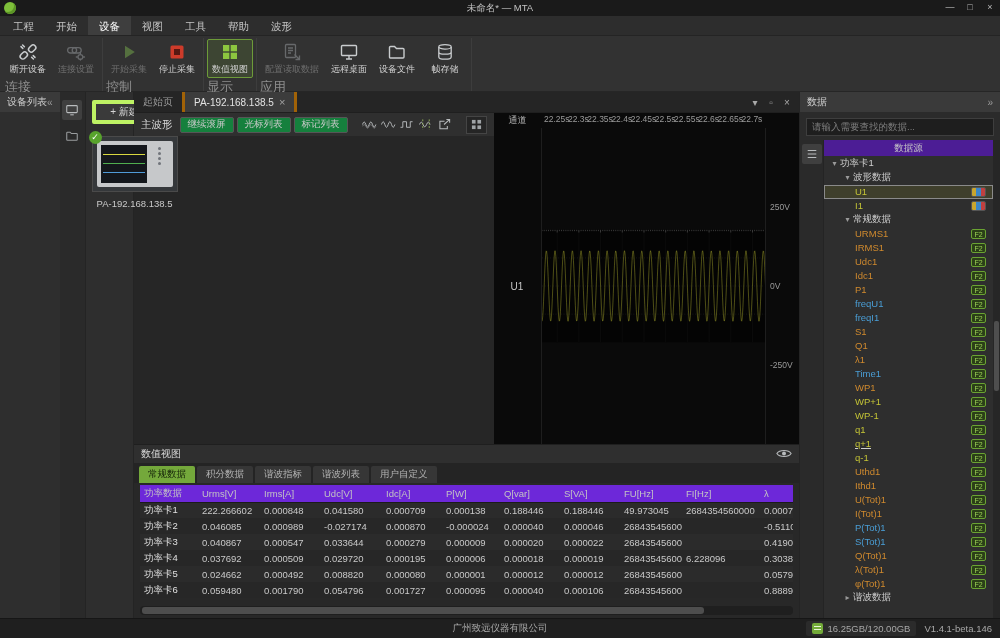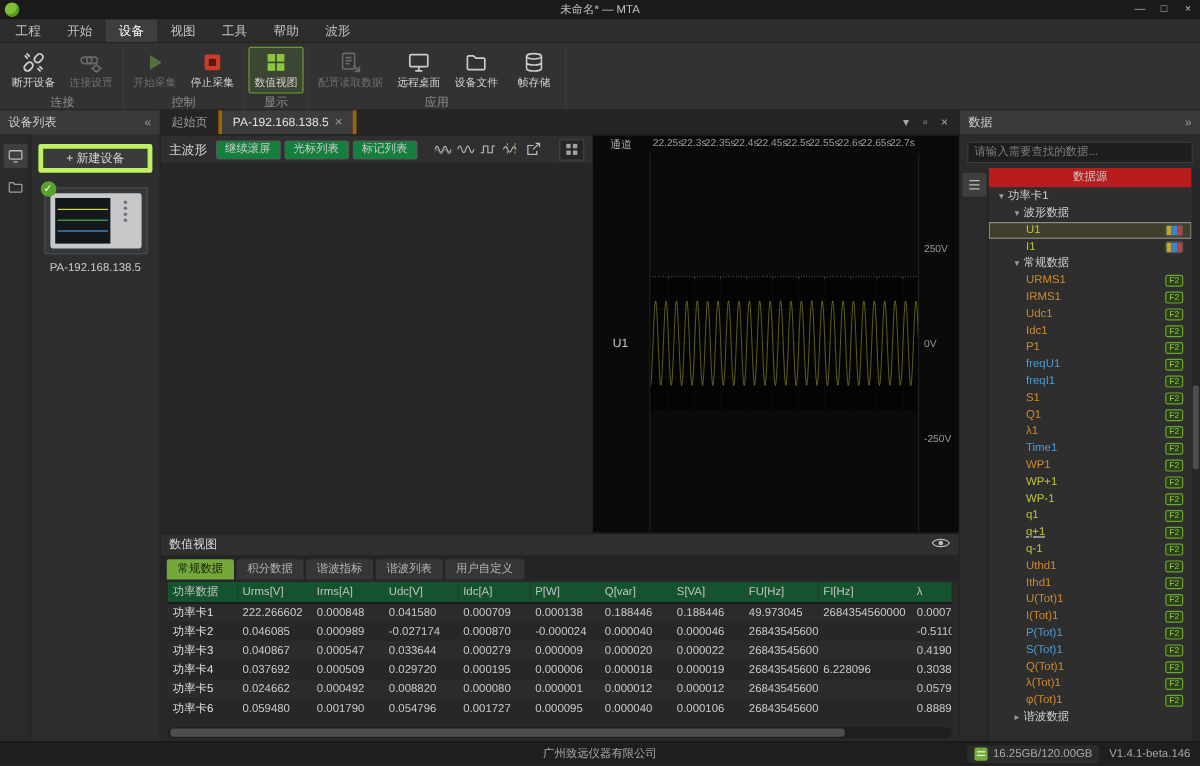--- a/index.html
+++ b/index.html
@@ -22,30 +22,30 @@
 
   
   .ribbon{height:56px;background:#323232;display:flex;padding:2px 2px 0 2px;border-bottom:1px solid #262626}
   .rgroup{display:flex;flex-direction:column;border-right:1px solid #3d3d3d;padding:0 3px}
   .rbtns{flex:1;display:flex;align-items:flex-start;gap:2px;padding-top:1px}
   .rbtn{min-width:46px;padding:2px 4px 1px;display:flex;flex-direction:column;align-items:center;border-radius:2px;border:1px solid transparent}
   .rbtn .ricon{width:20px;height:20px;display:flex;align-items:center;justify-content:center}
   .rlabel{font-size:9px;color:#d2d2d2;white-space:nowrap;margin-top:1px}
   .rbtn.dis .rlabel{color:#6e6e6e}
   .rbtn.act{background:rgba(140,198,63,.13);border-color:#6d9b39}
-  .rgname{height:13px;text-align:center;font-size:10px;color:#8e8e8e}
+  .rgname{height:13px;text-align:left;font-size:13px;color:#8e8e8e}
 
   
   .main{flex:1;display:flex;min-height:0}
   .panel-header{height:20px;background:#3a3a3a;display:flex;align-items:center;justify-content:space-between;
     padding:0 7px;font-size:10px;color:#cdcdcd;flex:none}
   .ph-glyph{color:#9a9a9a;font-size:10px}
 
   
-  .left-area{width:134px;display:flex;flex-direction:column;background:#2e2e2e;border-right:1px solid #242424}
+  .left-area{width:134px;display:flex;flex-direction:row;background:#2e2e2e;border-right:1px solid #242424}
   .left-body{flex:1;display:flex;min-height:0}
   .left-strip{width:26px;background:#2a2a2a;border-right:1px solid #242424;display:flex;flex-direction:column;align-items:center;padding-top:8px;gap:6px}
   .strip-btn{width:20px;height:20px;display:flex;align-items:center;justify-content:center;border-radius:2px}
   .strip-btn.sel{background:#3f3f3f}
   .device-list{flex:1;padding:8px 6px;display:flex;flex-direction:column;align-items:center}
   .new-device-btn{width:100%;height:24px;background:#3a3a3a;border:4px solid #bef264;color:#d5d5d5;font-size:10px;border-radius:2px}
   .device-card{margin-top:12px;position:relative;display:flex;flex-direction:column;align-items:center}
   .check-badge{position:absolute;left:-3px;top:-5px;width:13px;height:13px;border-radius:50%;background:#58a32c;
     color:#fff;font-size:9px;line-height:13px;text-align:center;z-index:2}
   .thumb-box{width:86px;height:56px;background:#35383b;border:1px solid #4a4a4a;display:flex;align-items:center;justify-content:center}
@@ -91,37 +91,37 @@
   .ytick{position:absolute;left:4px;transform:translateY(-50%);font-size:8.5px;color:#9a9a9a}
 
   .numeric-panel{height:174px;display:flex;flex-direction:column;border-top:1px solid #1f1f1f;background:#282828;flex:none}
   .num-header{height:18px;background:#2f2f2f;display:flex;align-items:center;justify-content:space-between;padding:0 7px;flex:none}
   .num-title{font-size:10px;color:#d8d8d8}
   .num-tabs{height:20px;background:#242424;display:flex;align-items:flex-end;gap:2px;padding:0 5px;flex:none}
   .ntab{height:17px;padding:0 9px;display:flex;align-items:center;font-size:9.5px;color:#b5b5b5;background:#363636;border-radius:2px 2px 0 0}
   .ntab.act{background:#74a83b;color:#132208}
   .table-wrap{flex:1;overflow:hidden;padding:2px 6px 0}
   table{border-collapse:collapse;table-layout:fixed;width:100%}
-  th{height:17px;background:#14532d;color:#c4c4c4;font-size:9.5px;font-weight:normal;text-align:left;padding:0 0 0 4px;white-space:nowrap;overflow:hidden;border-bottom:1px solid #1b1b1b}
+  th{height:17px;background:#6d28d9;color:#c4c4c4;font-size:9.5px;font-weight:normal;text-align:left;padding:0 0 0 4px;white-space:nowrap;overflow:hidden;border-bottom:1px solid #1b1b1b}
   td{height:16px;font-size:9.5px;color:#c9c9c9;padding:0 0 0 4px;white-space:nowrap;overflow:hidden}
   tbody tr:nth-child(odd){background:#2b2b2b}
   tbody tr:nth-child(even){background:#272727}
   td.rowname{color:#e0e0e0}
   .hscroll{height:9px;margin:2px 6px 3px;background:#1f1f1f;border-radius:4px;position:relative;flex:none}
   .hthumb{position:absolute;left:2px;top:1px;height:7px;width:86%;background:#4e4e4e;border-radius:3px}
 
   
   .right-area{width:200px;display:flex;flex-direction:column;background:#2e2e2e}
   .search-row{padding:4px 6px;background:#2b2b2b;flex:none}
   .search-row input{width:100%;height:18px;background:#1e1e1e;border:1px solid #3e3e3e;color:#bbb;font-size:9.5px;padding:0 5px;font-family:inherit}
   .search-row input::placeholder{color:#7d7d7d}
   .right-body{flex:1;display:flex;min-height:0}
   .right-strip{width:24px;background:#2a2a2a;border-right:1px solid #242424;display:flex;flex-direction:column;align-items:center;padding-top:4px;gap:4px}
   .tree-area{flex:1;display:flex;flex-direction:column;min-width:0}
-  .tree-header{height:16px;background:#b91c1c;color:#c9c9c9;font-size:9.5px;text-align:center;line-height:16px;flex:none}
+  .tree-header{height:16px;background:#4c1d95;color:#c9c9c9;font-size:9.5px;text-align:center;line-height:16px;flex:none}
   .tree{flex:1;overflow:hidden;padding-top:1px}
   .trow{height:14px;display:flex;align-items:center;font-size:9.5px;color:#d0d0d0;position:relative;padding-right:24px}
   .texp{width:11px;color:#9a9a9a;font-size:8px;text-align:center;flex:none}
   .tlbl{white-space:nowrap;overflow:hidden}
   .trow.sel{background:#3f3f2c;outline:1px solid #8a8a8a;outline-offset:-1px}
   .bdg{position:absolute;right:7px;top:2px;width:15px;height:10px;border-radius:2px;font-size:7px;line-height:9px;text-align:center}
   .bdg.f2{border:1px solid #6aa332;color:#9ed455;background:#2b3f18}
   .bdg.wave{display:flex;overflow:hidden;border:1px solid #555}
   .bdg.wave i{flex:1}
   .bdg.wave i:nth-child(1){background:#c8a52e}

